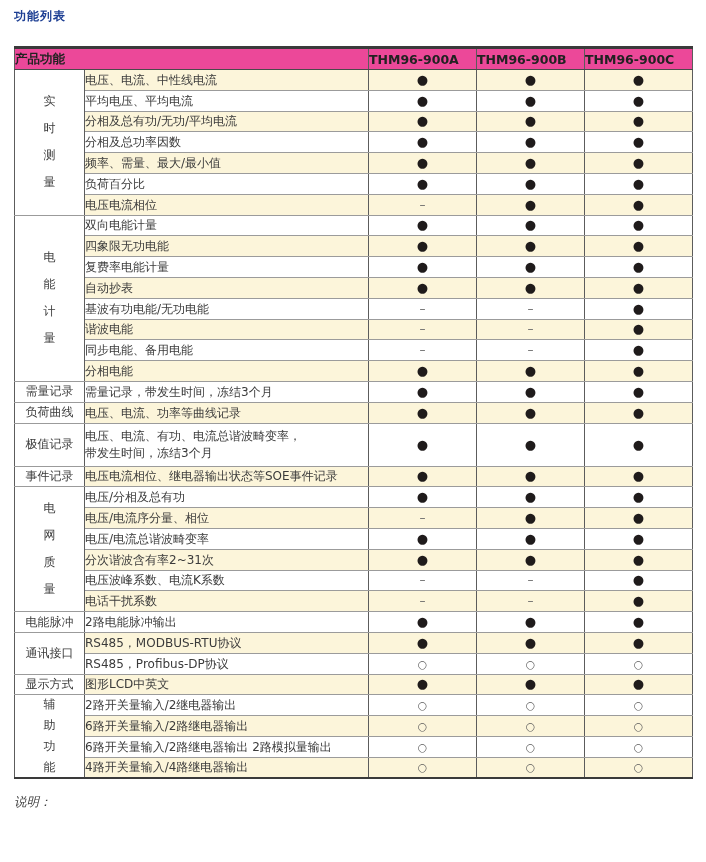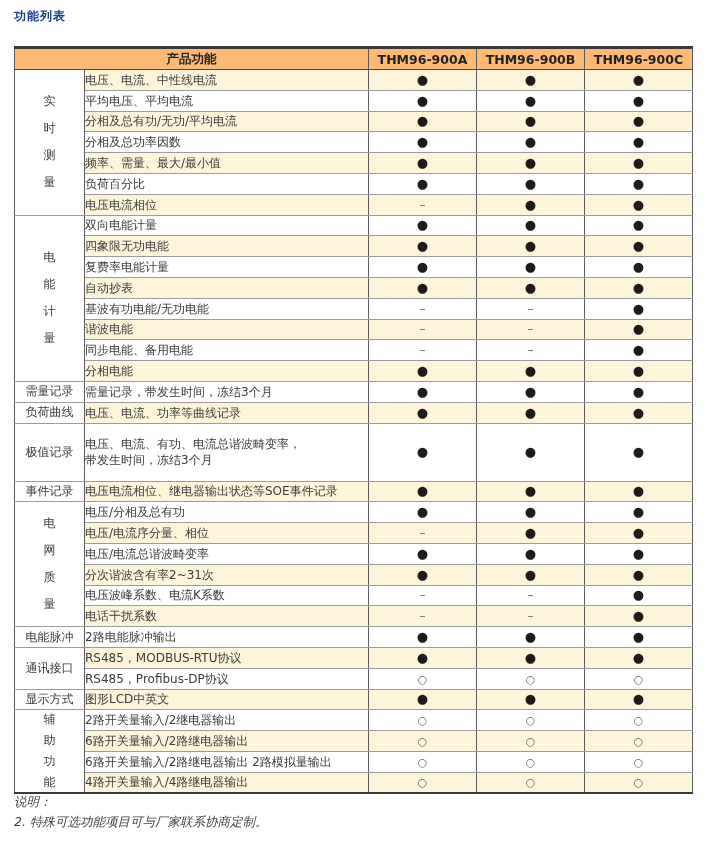--- a/index.html
+++ b/index.html
@@ -19,25 +19,25 @@
     border:1px solid #4a4a4a;
     border-top:3px solid #3a3a3a;
     border-bottom:2px solid #3a3a3a;
   }
   .func-table th, .func-table td {
     border-top:1px solid #9b9b9b; border-bottom:1px solid #9b9b9b;
     border-left:1px solid #5c5c5c; border-right:1px solid #5c5c5c;
     font-size:12px; color:#3b3b3b; overflow:hidden;
   }
   .func-table thead th {
-    height:22px; background:#fdba74; font-weight:bold; color:#222;
-    border-bottom:1px solid #4a4a4a; text-align:center; font-size:12.5px;
+    height:22px; background:#ec4899; font-weight:bold; color:#222;
+    border-bottom:1px solid #4a4a4a; text-align:left; font-size:12.5px;
   }
   .func-table tbody tr { height:20.8px; }
-  .func-table tbody tr.tall { height:58px;margin-top:33px; }
+  .func-table tbody tr.tall { height:43px;margin-top:33px; }
 
   td.cat-cell {
     background:#ffffff; text-align:center; vertical-align:middle;
     font-size:12px; color:#3b3b3b;
   }
   td.cat-cell .vstack {
     display:flex; flex-direction:column; align-items:center; justify-content:center;
   }
   td.cat-cell .vstack.loose { gap:10px; }
   td.cat-cell .vstack.snug  { gap:4px; }
@@ -316,14 +316,13 @@
         <td class="feature-cell">4路开关量输入/4路继电器输出</td>
         <td class="value-cell"><span class="sym-open">○</span></td>
         <td class="value-cell"><span class="sym-open">○</span></td>
         <td class="value-cell"><span class="sym-open">○</span></td>
       </tr>
     </tbody>
 </table>
 
 <div class="notes">
   <div class="note-line">说明：</div>
-  <div class="note-line">2. 特殊可选功能项目可与厂家联系协商定制。</div>
 </div>
 
 </body></html>

